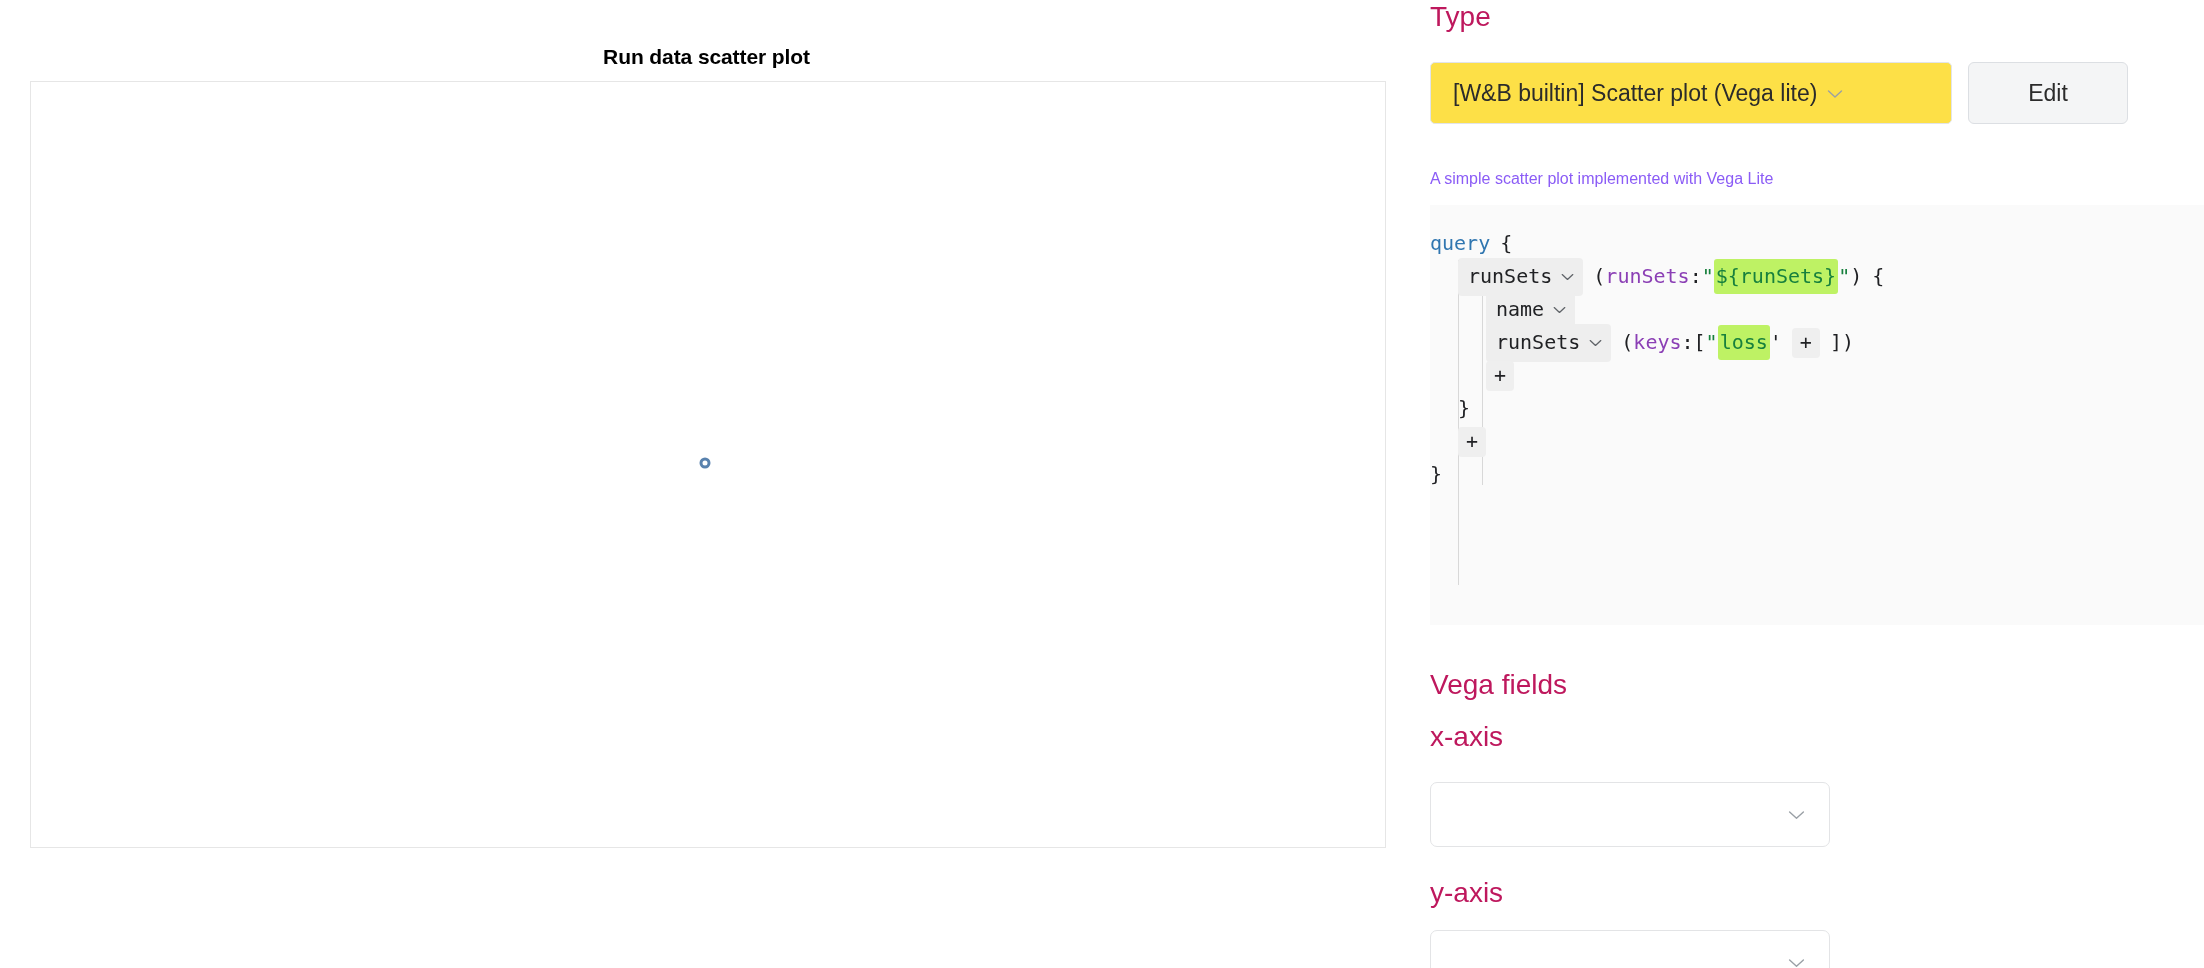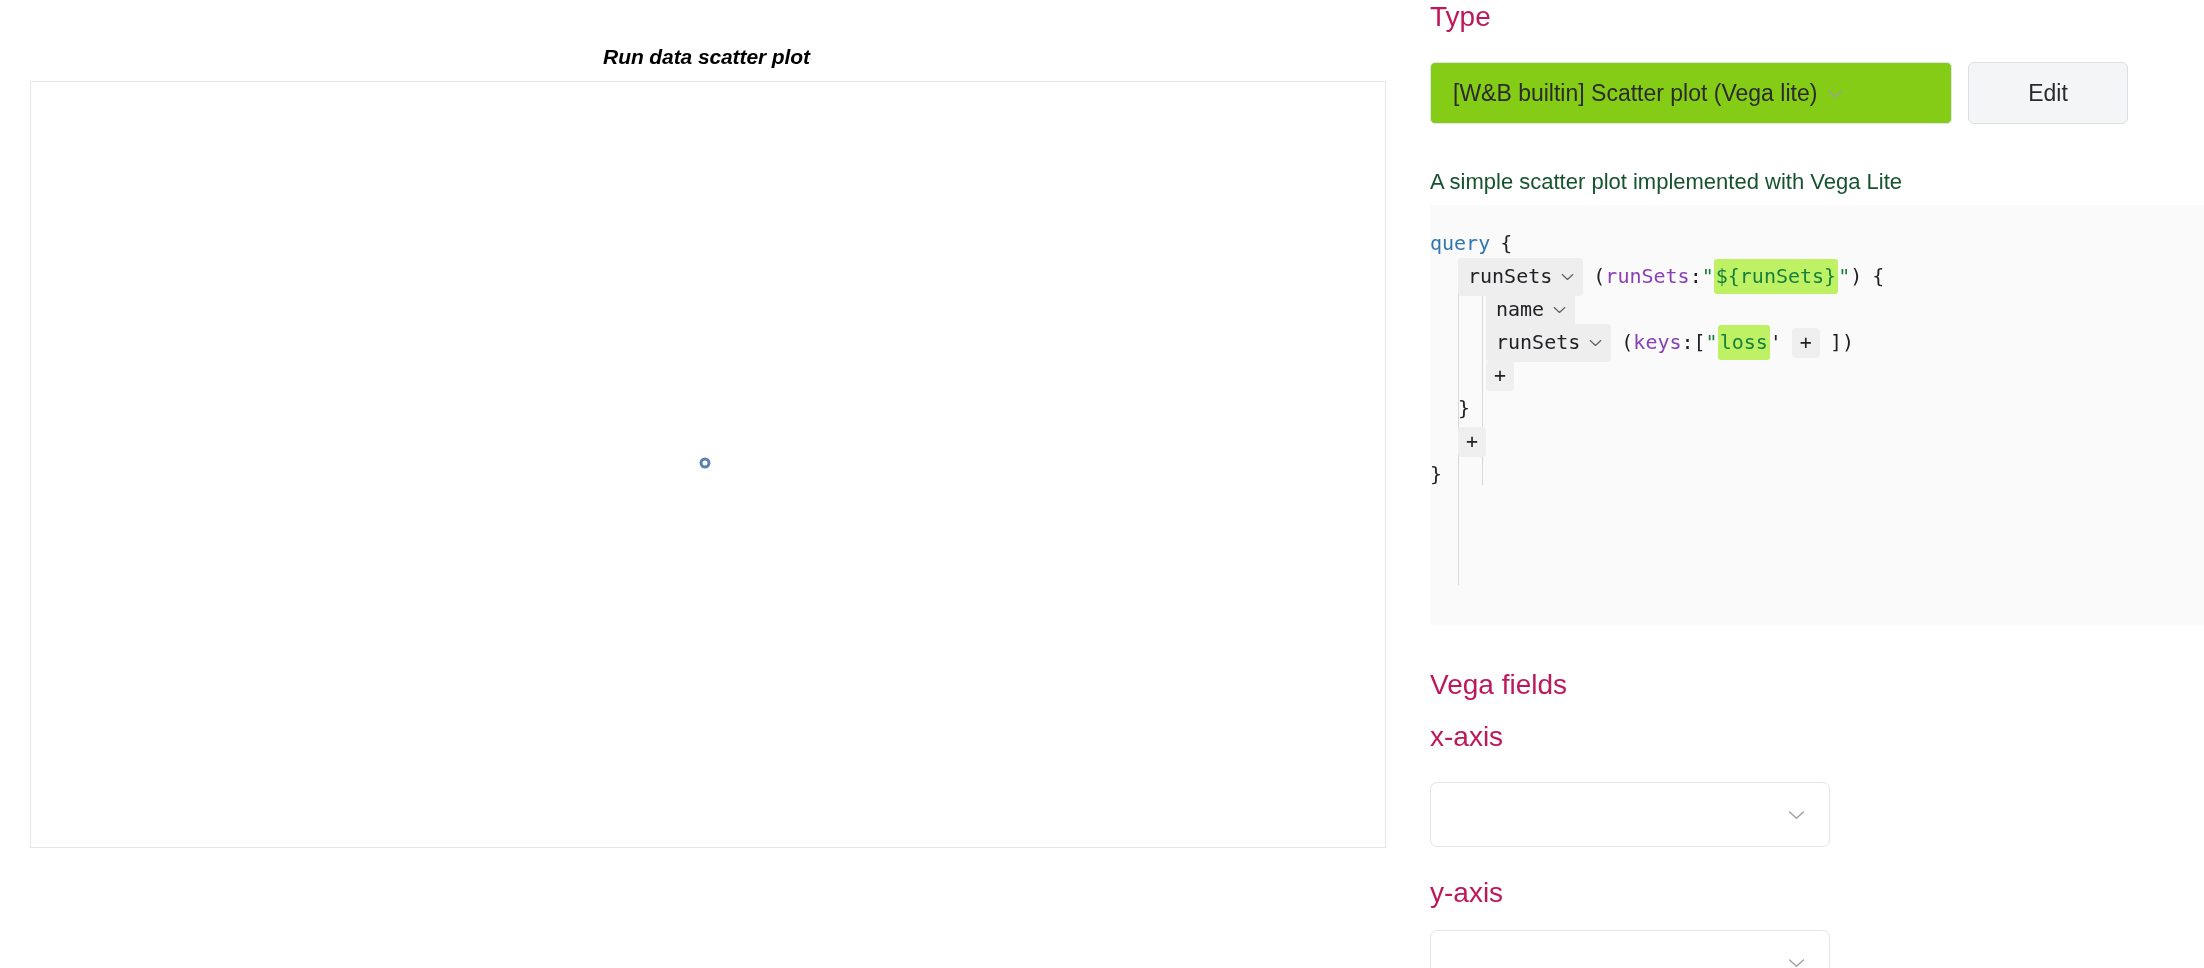--- a/index.html
+++ b/index.html
@@ -24,21 +24,20 @@
     background: #ffffff;
   }
 
   
   .plot-pane {
     position: relative;
     width: 1420px;
     height: 856px;
     flex: 0 0 1420px;
     background: #ffffff;
-    font-style: italic;
   }
 
   .plot-title {
     position: absolute;
     top: 45px;
     left: 0;
     width: 1413px;
     text-align: center;
     font-family: "Liberation Sans", sans-serif;
     font-size: 21px;
@@ -90,41 +89,41 @@
 
   .field-label {
     font-family: "Liberation Sans", sans-serif;
     font-size: 28px;
     color: #be185d;
     font-weight: 400;
     line-height: 1.1;
   }
 
   .label-type   { position: absolute; left: 10px; top: 2px; }
-  .label-desc   { position: absolute; left: 10px; top: 170px; font-size: 22px; color: #14532d; }
+  .label-desc   { position: absolute; left: 10px; top: 170px; font-size: 16px; color: #8b5cf6; }
   .label-vega   { position: absolute; left: 10px; top: 670px; }
   .label-xaxis  { position: absolute; left: 10px; top: 722px; }
   .label-yaxis  { position: absolute; left: 10px; top: 878px; }
 
   
   .type-row {
     position: absolute;
     left: 10px;
     top: 62px;
     display: flex;
     align-items: flex-start;
     gap: 16px;
   }
 
   .type-select {
     width: 522px;
     height: 62px;
     border: 1.5px solid #e2e4e8;
     border-radius: 5px;
-    background: #84cc16;
+    background: #fde047;
     display: flex;
     align-items: center;
     padding: 0 24px 0 22px;
     box-sizing: border-box;
     cursor: pointer;
   }
   .type-select-value {
     font-size: 23px;
     color: #2b2b2b;
     white-space: nowrap;

